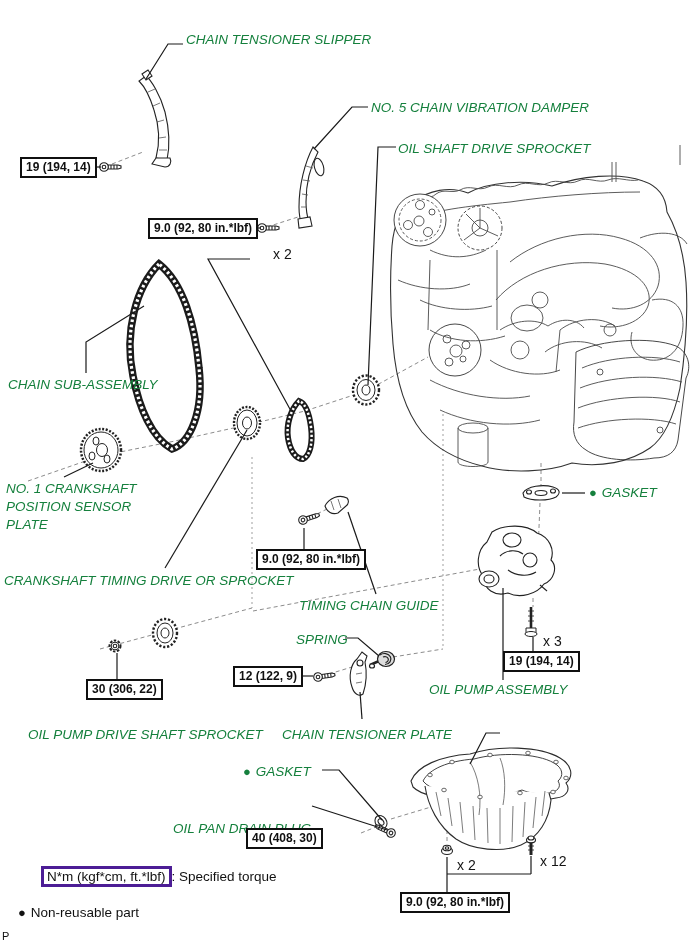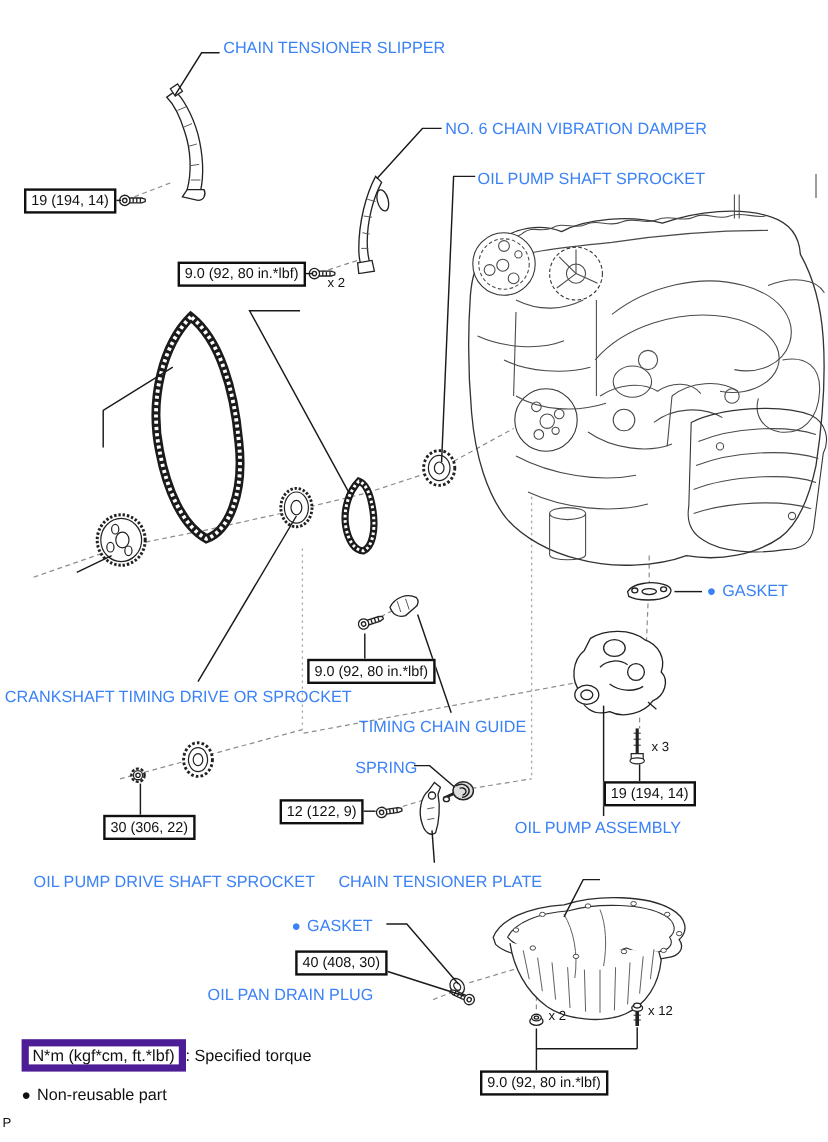--- a/index.html
+++ b/index.html
@@ -1,25 +1,25 @@
 <!DOCTYPE html>
 <html><head>
 <meta charset="utf-8">
 <style>
   html,body{margin:0;padding:0;background:#fff;}
   #page{position:relative;width:690px;height:952px;background:#fff;overflow:hidden;
         font-family:"Liberation Sans",sans-serif;color:#111;}
   #art{position:absolute;left:0;top:0;width:690px;height:952px;}
-  .lbl{position:absolute;font-size:13.5px;line-height:18px;color:#3b82f6;white-space:nowrap;}
+  .lbl{position:absolute;font-size:13.5px;line-height:18px;color:#15803d;white-space:nowrap;font-style:italic;}
   .ml{white-space:pre-line;}
   .tq{position:absolute;border:2px solid #101010;background:#fff;padding:0 4px;
-      font-size:12px;line-height:17px;font-weight:normal;white-space:nowrap;color:#101010;}
-  .qty{position:absolute;font-size:11px;color:#141414;white-space:nowrap;}
+      font-size:12px;line-height:17px;font-weight:bold;white-space:nowrap;color:#101010;}
+  .qty{position:absolute;font-size:14px;color:#141414;white-space:nowrap;margin-top:16px;}
   .bullet{display:inline-block;margin-right:5px;font-size:13px;transform:translateY(-0.5px);}
-  .legendbox{display:inline-block;border:6px solid #4c1d95;padding:0 3px;}
+  .legendbox{display:inline-block;border:3px solid #4c1d95;padding:0 3px;margin-left:23px;}
   #legend1{position:absolute;left:18px;top:866px;font-size:13.5px;}
   #legend2{position:absolute;left:18px;top:905px;font-size:13.5px;}
   #pmark{position:absolute;left:2px;top:930px;font-size:11px;}
 </style>
 </head>
 <body>
 
 <div id="page">
 
 <svg id="art" viewBox="0 0 690 952">
@@ -315,22 +315,26 @@
     <line x1="117" y1="679" x2="117" y2="653"></line>
     <line x1="295" y1="676" x2="313" y2="676"></line>
     <line x1="533" y1="651" x2="533" y2="637"></line>
     <polyline points="447,857 447,892"></polyline>
     <polyline points="531,856 531,874"></polyline>
     <line x1="447" y1="874" x2="531" y2="874"></line>
   </g>
 </svg>
 
 <div class="lbl" style="left:186px;top:31px">CHAIN TENSIONER SLIPPER</div>
-<div class="lbl" style="left:371px;top:99px">NO. 6 CHAIN VIBRATION DAMPER</div>
-<div class="lbl" style="left:398px;top:140px">OIL PUMP SHAFT SPROCKET</div>
+<div class="lbl" style="left:371px;top:99px">NO. 5 CHAIN VIBRATION DAMPER</div>
+<div class="lbl" style="left:398px;top:140px">OIL SHAFT DRIVE SPROCKET</div>
+<div class="lbl" style="left:8px;top:376px">CHAIN SUB-ASSEMBLY</div>
+<div class="lbl ml" style="left:6px;top:480px">NO. 1 CRANKSHAFT
+POSITION SENSOR
+PLATE</div>
 <div class="lbl" style="left:4px;top:572px">CRANKSHAFT TIMING DRIVE OR SPROCKET</div>
 <div class="lbl" style="left:299px;top:597px">TIMING CHAIN GUIDE</div>
 <div class="lbl" style="left:296px;top:631px">SPRING</div>
 <div class="lbl" style="left:28px;top:726px">OIL PUMP DRIVE SHAFT SPROCKET</div>
 <div class="lbl" style="left:282px;top:726px">CHAIN TENSIONER PLATE</div>
 <div class="lbl" style="left:429px;top:681px">OIL PUMP ASSEMBLY</div>
 <div class="lbl" style="left:589px;top:484px"><span class="bullet">●</span><span>GASKET</span></div>
 <div class="lbl" style="left:243px;top:763px"><span class="bullet">●</span><span>GASKET</span></div>
 <div class="lbl" style="left:173px;top:820px">OIL PAN DRAIN PLUG</div>
 
@@ -338,20 +342,20 @@
 <div class="qty" style="left:543px;top:617px">x 3</div>
 <div class="qty" style="left:457px;top:841px">x 2</div>
 <div class="qty" style="left:540px;top:837px">x 12</div>
 
 <div class="tq" style="left:20px;top:157px">19 (194, 14)</div>
 <div class="tq" style="left:148px;top:218px">9.0 (92, 80 in.*lbf)</div>
 <div class="tq" style="left:256px;top:549px">9.0 (92, 80 in.*lbf)</div>
 <div class="tq" style="left:86px;top:679px">30 (306, 22)</div>
 <div class="tq" style="left:233px;top:666px">12 (122, 9)</div>
 <div class="tq" style="left:503px;top:651px">19 (194, 14)</div>
-<div class="tq" style="left:246px;top:792px">40 (408, 30)</div>
+<div class="tq" style="left:246px;top:828px">40 (408, 30)</div>
 <div class="tq" style="left:400px;top:892px">9.0 (92, 80 in.*lbf)</div>
 
 <div id="legend1"><span class="legendbox">N*m (kgf*cm, ft.*lbf)</span><span>: Specified torque</span></div>
 <div id="legend2"><span class="bullet">●</span><span>Non-reusable part</span></div>
 <div id="pmark">P</div>
 
 </div>
 
 </body></html>

